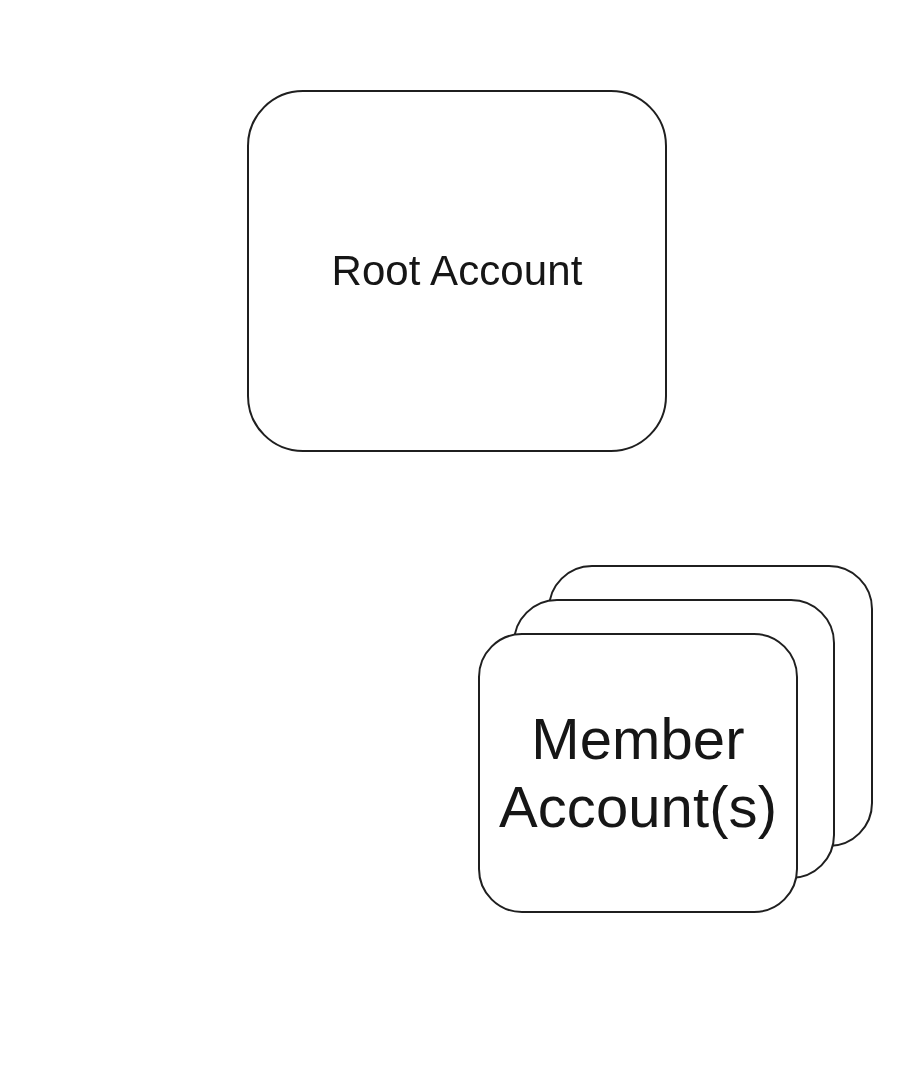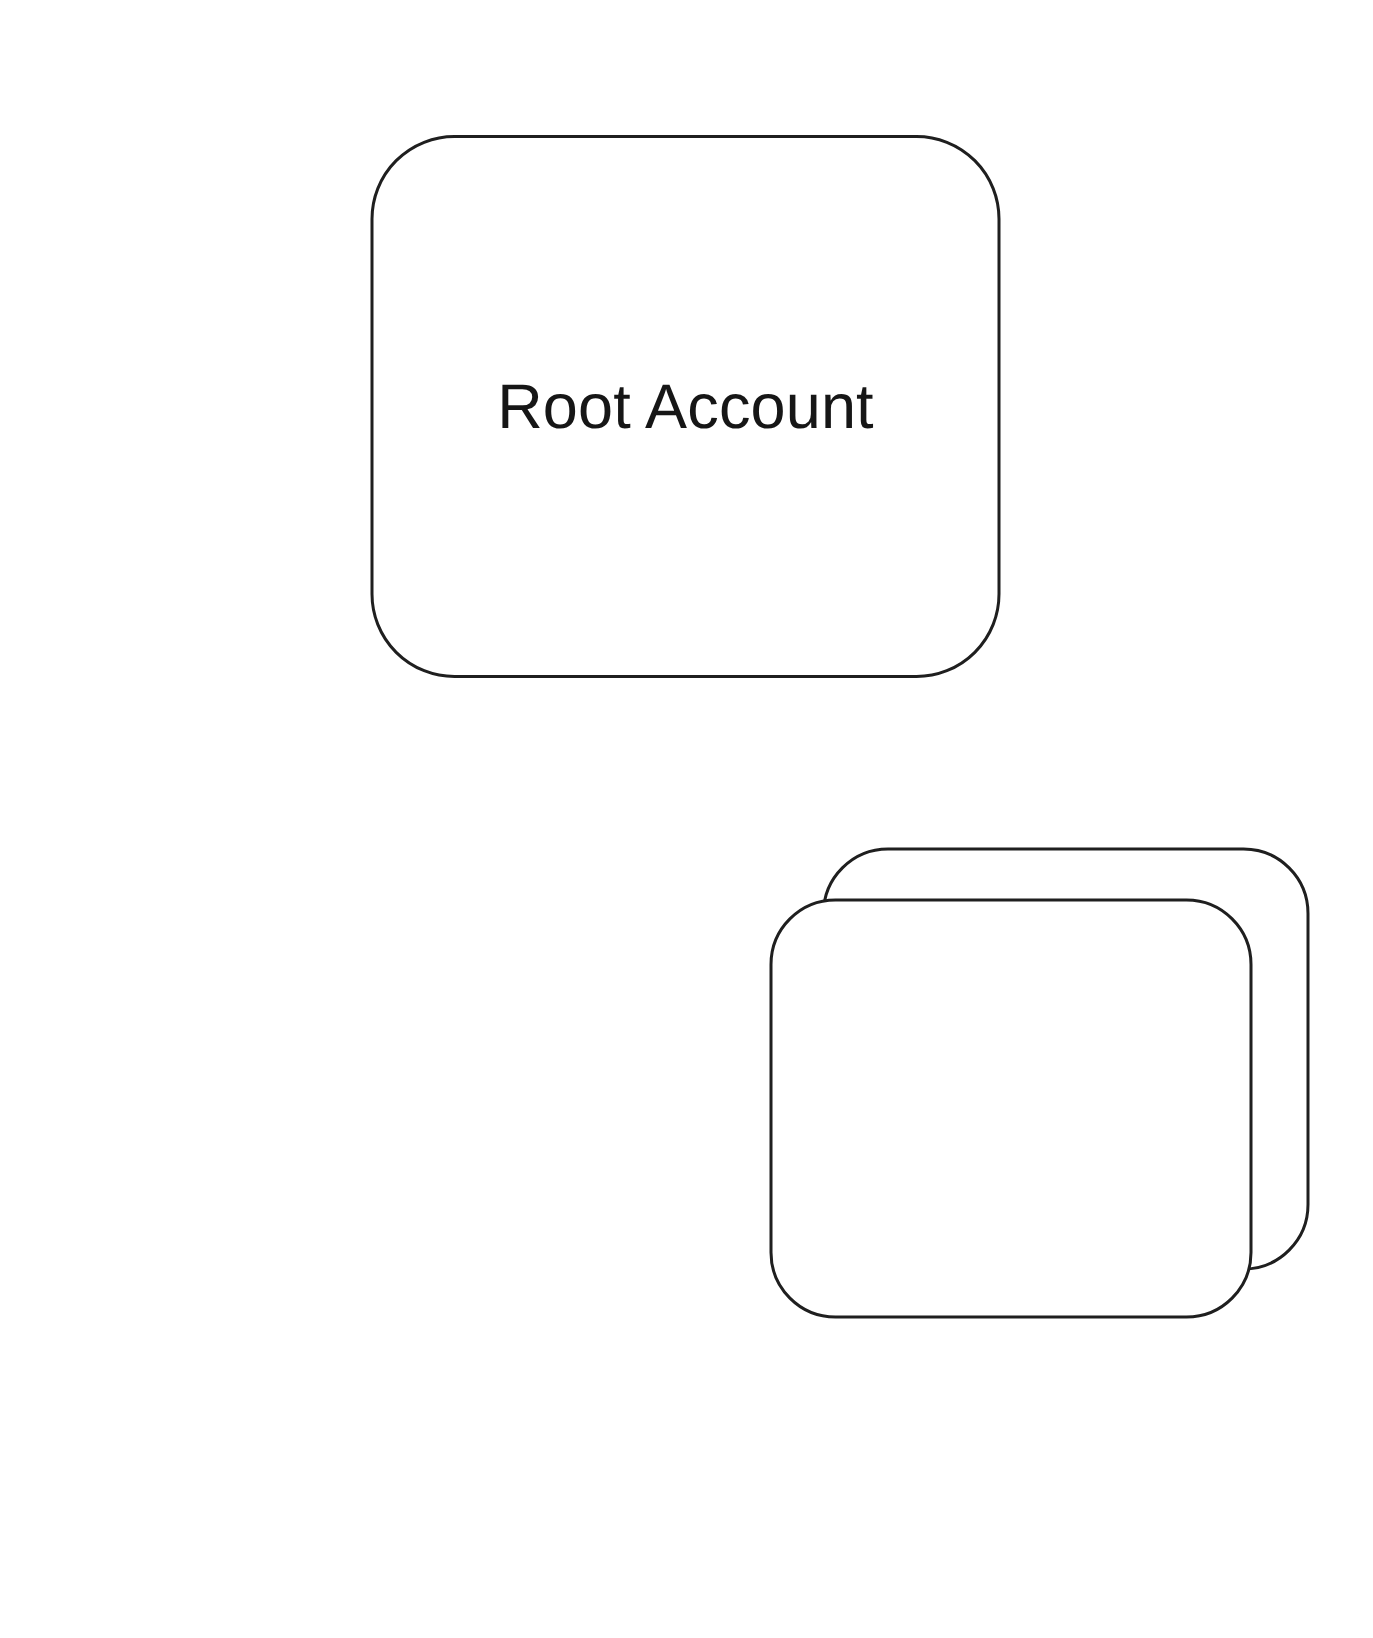--- a/index.html
+++ b/index.html
@@ -115,15 +115,19 @@
 <div id="canvas">
 
   <div class="node" id="root-account">
     <span class="node-label">Root Account</span>
   </div>
 
 
   <div id="member-account-stack">
     <div class="stack-card" id="member-card-back"></div>
     <div class="stack-card" id="member-card-middle"></div>
+    <div class="stack-card" id="member-card-front">
+      <span class="node-label">Member
+Account(s)</span>
+    </div>
   </div>
 
 </div>
 
 </body></html>

